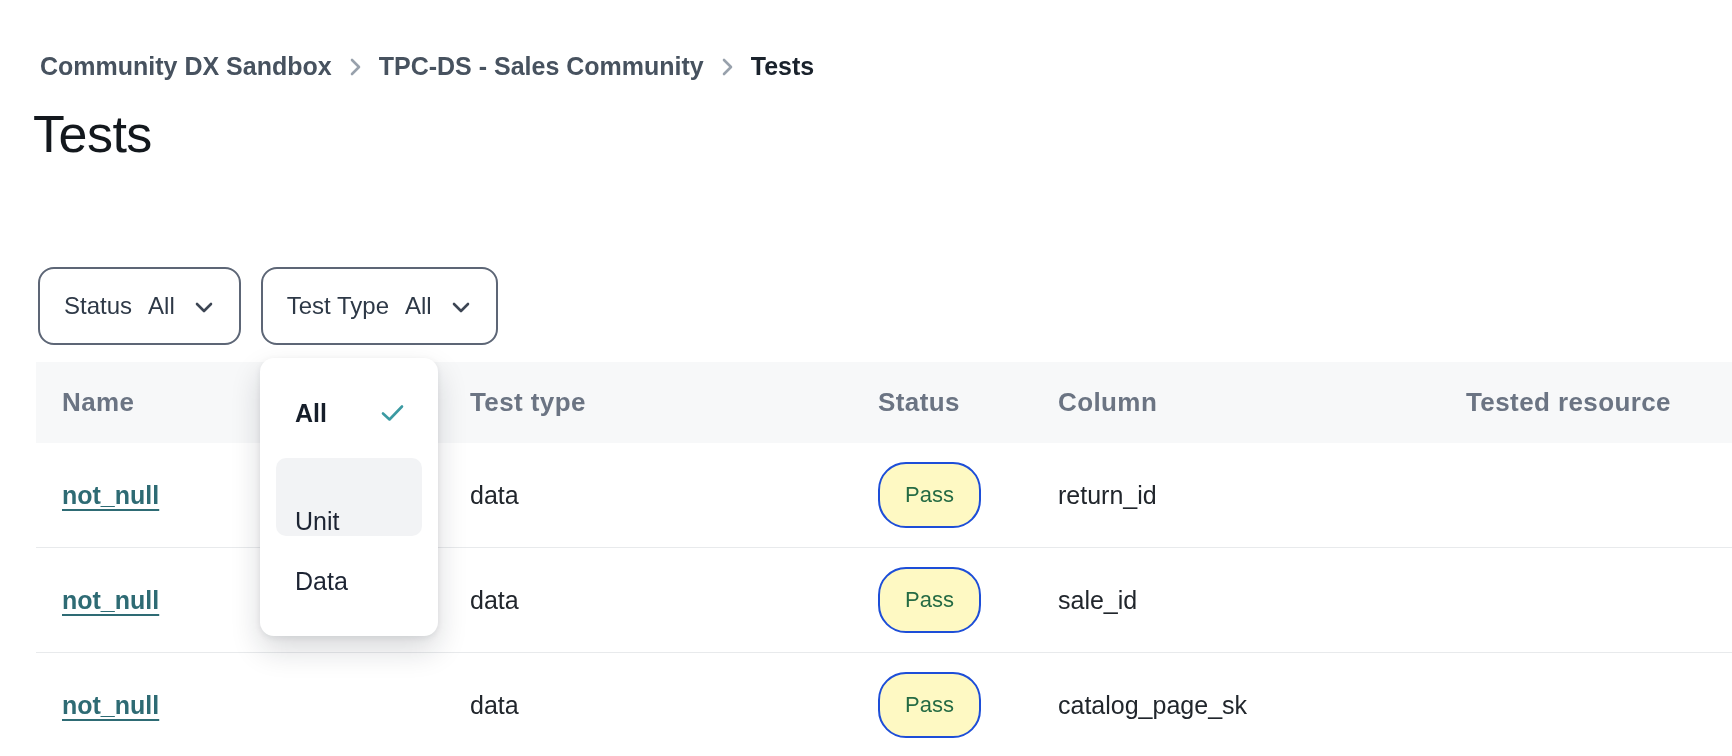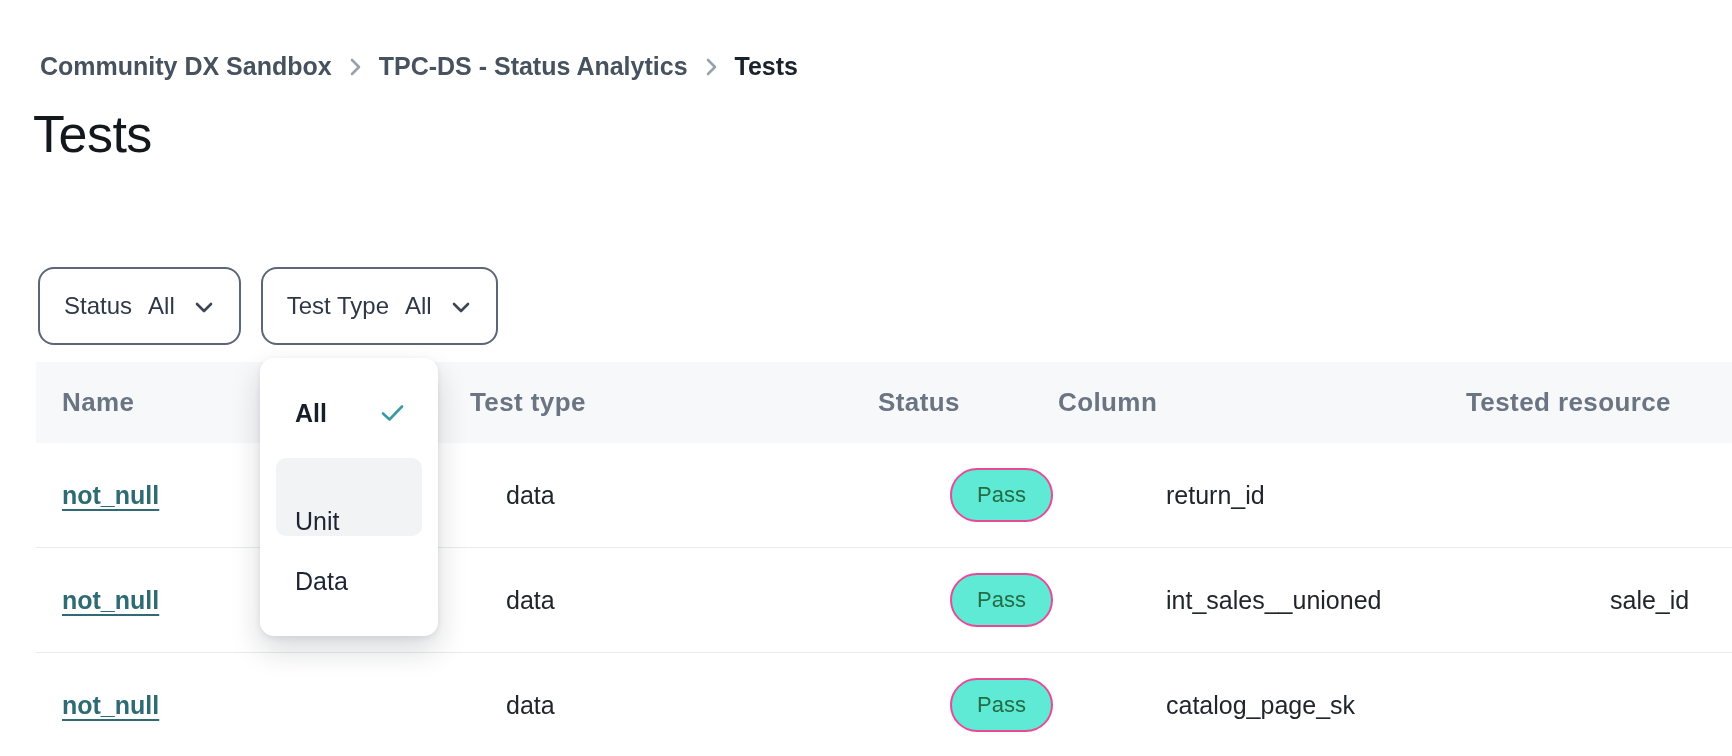--- a/index.html
+++ b/index.html
@@ -18,24 +18,24 @@
 
   
   .filters { position: absolute; left: 38px; top: 267px; display: flex; gap: 20px; }
   .filter-btn { height: 78px; background: #fff; border: 2px solid #5d6676; border-radius: 16px; display: flex; align-items: center; gap: 16px; padding: 0 24px; font-size: 24px; color: #2e3947; cursor: pointer; }
   .filter-btn .chev { display: flex; align-items: center; margin-left: 2px; margin-top: 3px; }
 
   
   .data-table { position: absolute; left: 36px; top: 362px; width: 1696px; }
   .thead { display: grid; grid-template-columns: 408px 408px 180px 408px 1fr; align-items: center; height: 81px; background: #f7f8f9; color: #6b7483; font-size: 26px; font-weight: 700; letter-spacing: 0.4px; }
   .thead > div { padding-left: 26px; }
-  .trow { display: grid; grid-template-columns: 408px 408px 180px 408px 1fr; align-items: center; height: 105px; border-bottom: 1px solid #e8eaec; font-size: 25px; color: #21262c; gap: 36px; }
+  .trow { display: grid; grid-template-columns: 408px 408px 180px 408px 1fr; align-items: center; height: 105px; border-bottom: 1px solid #e8eaec; font-size: 25px; color: #21262c; }
   .trow > div { padding-left: 26px; }
   .test-link { color: #2e6b74; font-weight: 700; text-decoration: underline; text-underline-offset: 5px; cursor: pointer; }
-  .badge-pass { display: inline-flex; align-items: center; justify-content: center; height: 54px; padding: 0 25px; background: #5eead4; border: 2px solid #ec4899; border-radius: 28px; color: #256b44; font-size: 22px; font-weight: 500; }
+  .badge-pass { display: inline-flex; align-items: center; justify-content: center; height: 66px; padding: 0 25px; background: #fef9c3; border: 2px solid #1d4ed8; border-radius: 28px; color: #256b44; font-size: 22px; font-weight: 500; }
   .truncate { white-space: nowrap; overflow: hidden; text-overflow: ellipsis; }
 
   
   .dropdown-panel { position: absolute; left: 260px; top: 358px; width: 178px; background: #ffffff; border-radius: 14px; padding: 16px; box-shadow: 0 2px 6px rgba(16,24,40,0.08), 0 14px 30px rgba(16,24,40,0.16); z-index: 10; }
   .dd-item { height: 78px; display: flex; align-items: center; justify-content: space-between; padding: 0 16px 0 19px; font-size: 25px; color: #1d2433; border-radius: 10px; margin-bottom: 6px; cursor: pointer; }
   .dd-item:last-child { margin-bottom: 0; }
   .dd-item.selected { font-weight: 700; color: #161e2a; }
   .dd-item.hovered { background: #f2f3f5; align-items: flex-end; }
   .dd-check { display: flex; align-items: center; }
 </style>
@@ -44,21 +44,21 @@
 
 <div class="page">
 
   <nav class="breadcrumb">
     <a class="crumb">Community DX Sandbox</a>
     <span class="crumb-sep">
       <svg width="13" height="22" viewBox="0 0 13 22" fill="none">
           <polyline points="3,4 10,11 3,18" stroke="#98a1ac" stroke-width="2.6" stroke-linecap="round" stroke-linejoin="round"></polyline>
         </svg>
     </span>
-    <a class="crumb">TPC-DS - Status Analytics</a>
+    <a class="crumb">TPC-DS - Sales Community</a>
     <span class="crumb-sep">
       <svg width="13" height="22" viewBox="0 0 13 22" fill="none">
           <polyline points="3,4 10,11 3,18" stroke="#98a1ac" stroke-width="2.6" stroke-linecap="round" stroke-linejoin="round"></polyline>
         </svg>
     </span>
     <span class="crumb current">Tests</span>
   </nav>
 
   <h1 class="page-title">Tests</h1>
 
@@ -96,21 +96,20 @@
       <div><a class="test-link">not_null</a></div>
       <div>data</div>
       <div><span class="badge-pass">Pass</span></div>
       <div>return_id</div>
     </div>
 
     <div class="trow">
       <div><a class="test-link">not_null</a></div>
       <div>data</div>
       <div><span class="badge-pass">Pass</span></div>
-      <div class="truncate">int_sales__unioned</div>
       <div>sale_id</div>
     </div>
 
     <div class="trow">
       <div><a class="test-link">not_null</a></div>
       <div>data</div>
       <div><span class="badge-pass">Pass</span></div>
       <div>catalog_page_sk</div>
     </div>
   </div>

